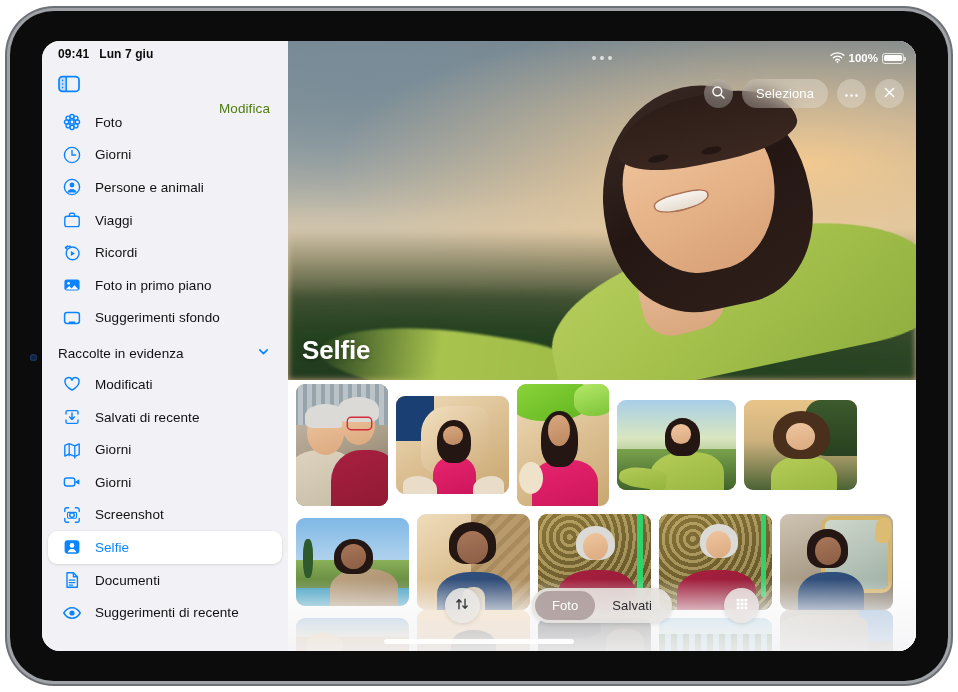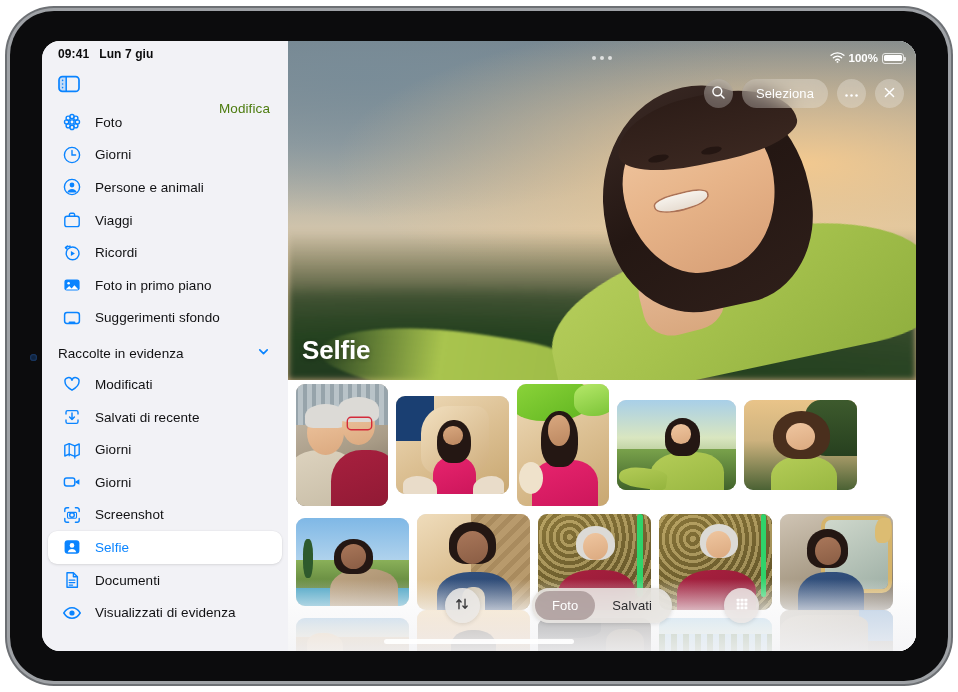--- a/index.html
+++ b/index.html
@@ -503,21 +503,21 @@
         </div>
 
 
         <div class="sb-item">
           <span class="sb-ico">
             <svg viewBox="0 0 20 20" width="20" height="20">
               <path d="M1.8 10S5 4.8 10 4.8 18.2 10 18.2 10 15 15.2 10 15.2 1.8 10 1.8 10z" fill="none" stroke="#0a84ff" stroke-width="1.45"></path>
               <circle cx="10" cy="10" r="2.6" fill="#0a84ff"></circle>
             </svg>
           </span>
-          <span class="sb-label">Visualizzati di evidenza</span>
+          <span class="sb-label">Suggerimenti di recente</span>
         </div>
 
       </div>
     </aside>
 
     <main id="content">
 
       <section id="hero">
         <div id="hero-sky"></div>
         <div id="hero-hills"></div>

